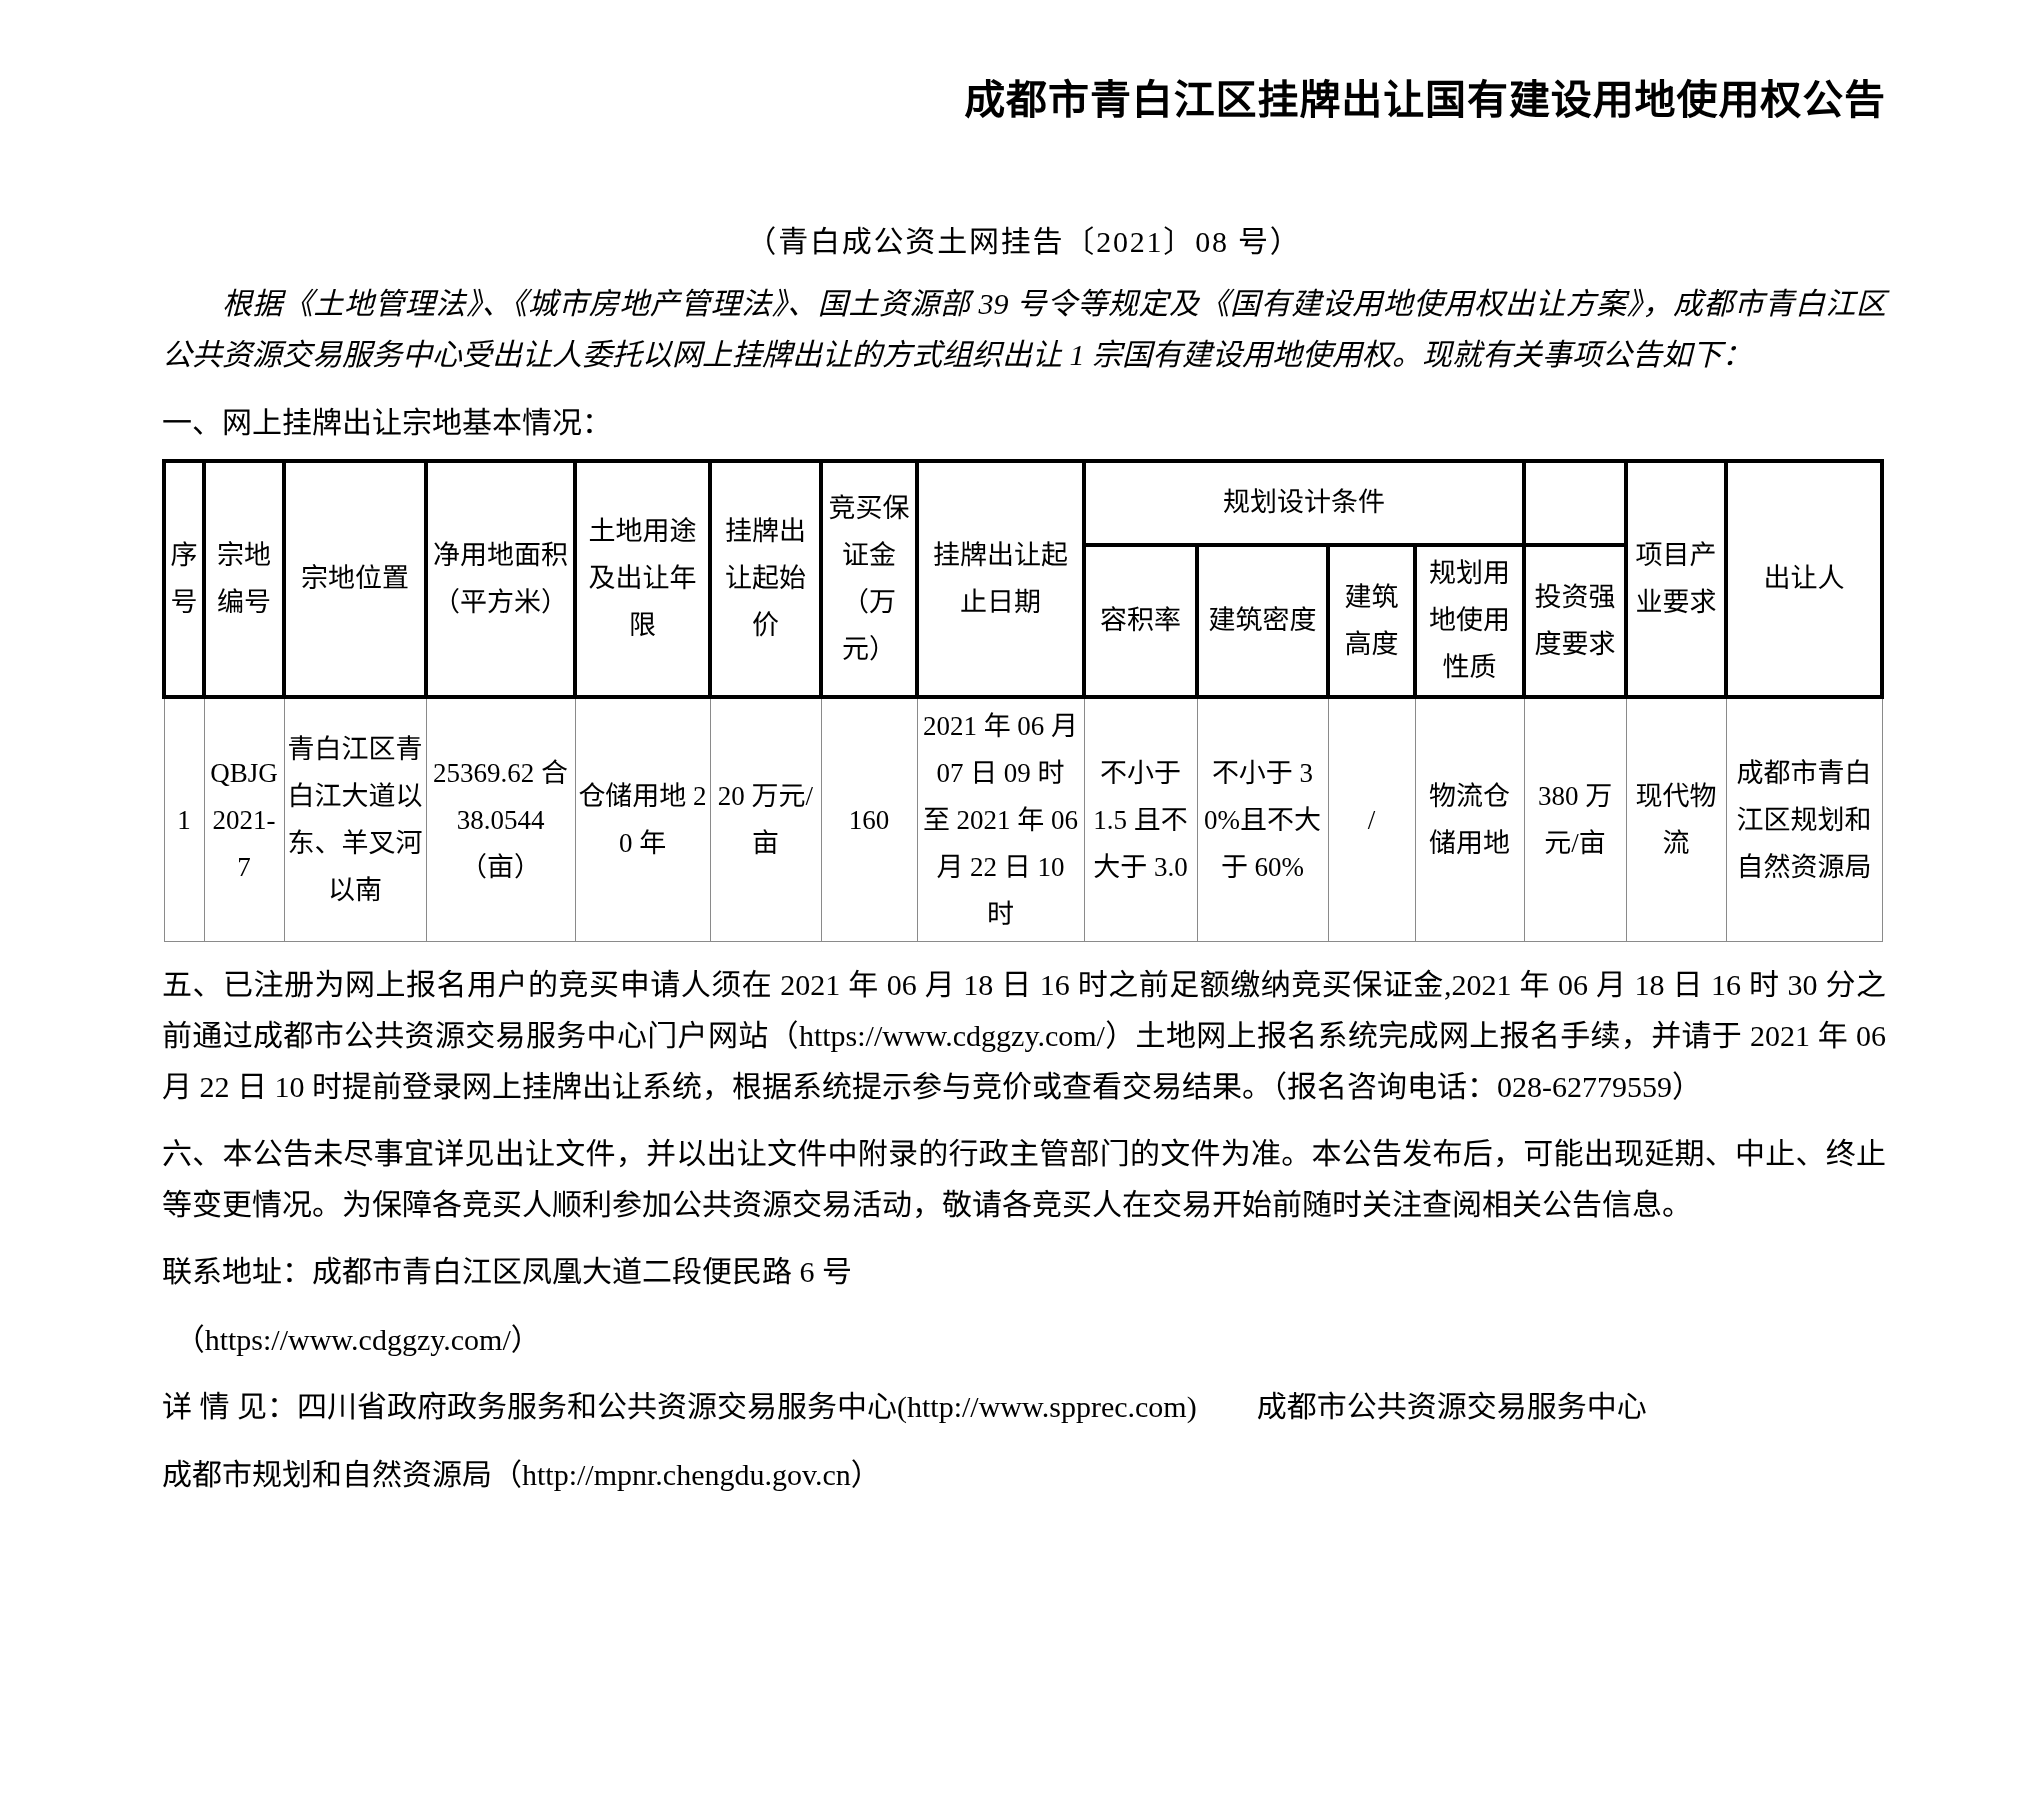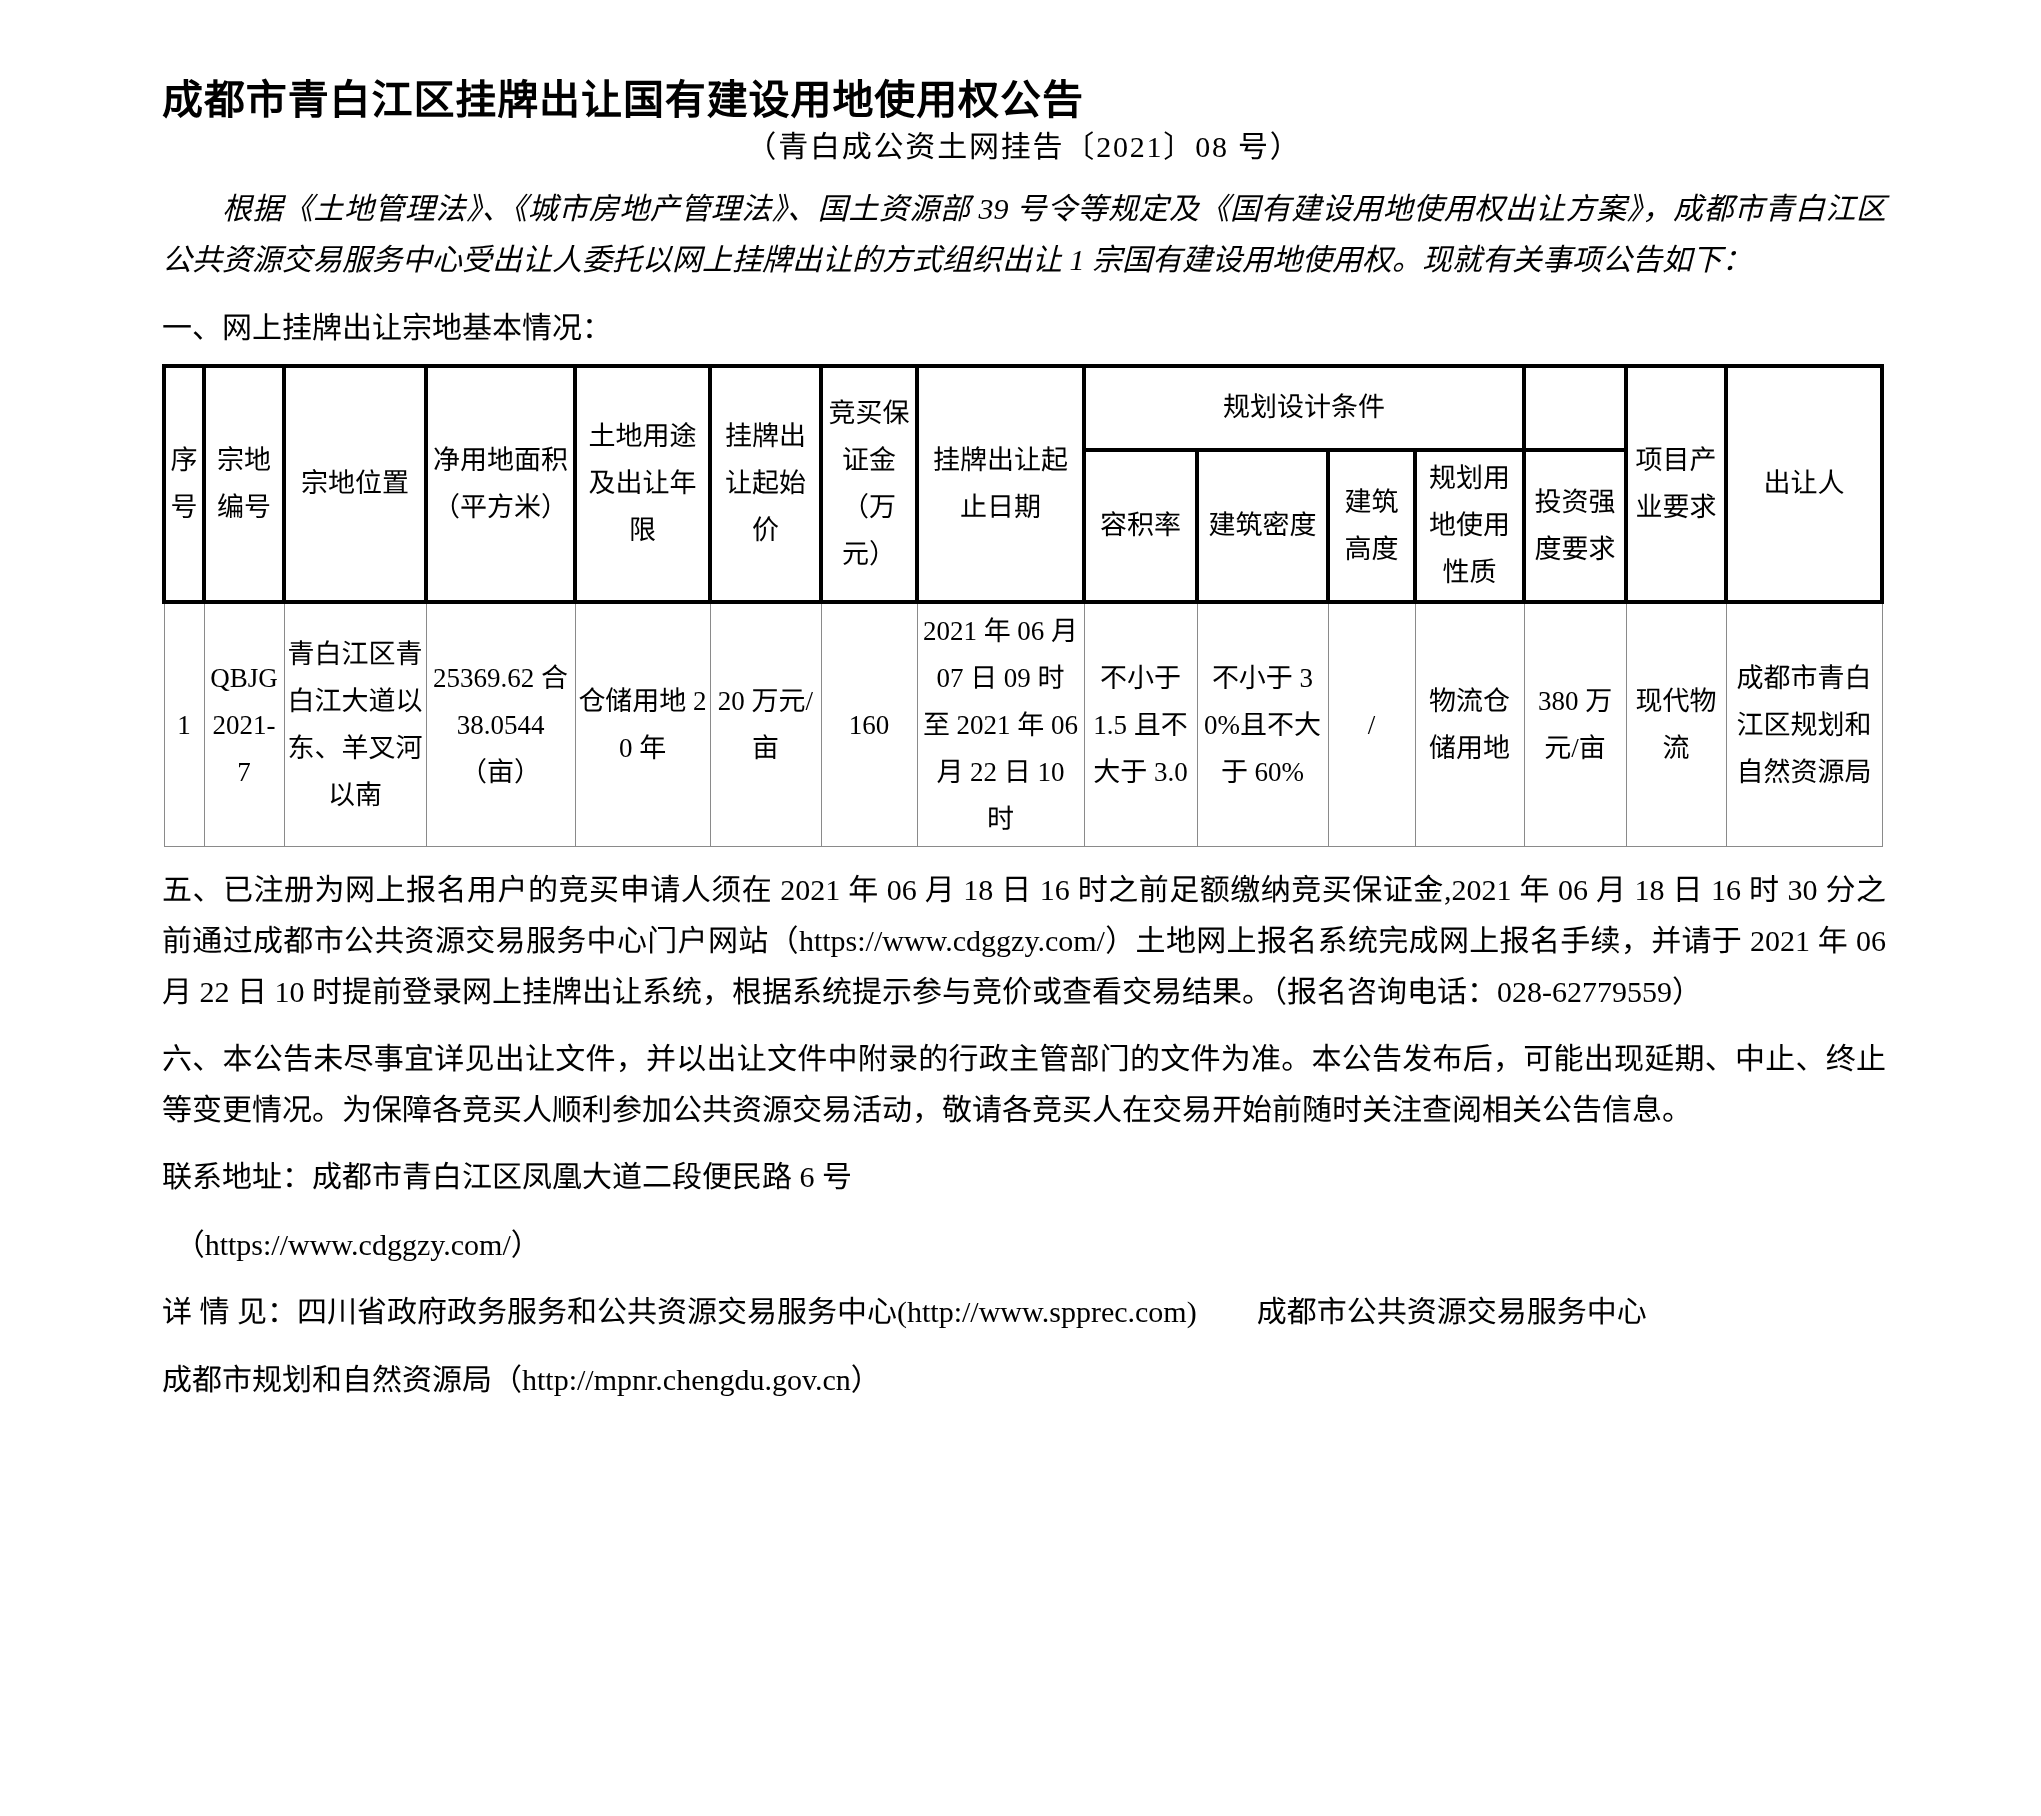--- a/index.html
+++ b/index.html
@@ -18,27 +18,28 @@
   .page {
     box-sizing: border-box;
     width: 2041px;
     min-height: 1816px;
     padding: 47px 155px 36px 162px;
   }
   .doc-title {
     font-family: "Liberation Sans", "DejaVu Sans", sans-serif;
     font-weight: 700;
     font-size: 41px;
-    text-align: left;
+    text-align: right;
     margin: 27px 0 0 0;
     line-height: 53px;
     letter-spacing: 0.9px;
   }
   .doc-number {
     text-align: center;
+    margin-top: 95px;
     font-size: 30px;
     line-height: 40px;
     letter-spacing: 1.8px;
   }
   p.body-par {
     line-height: 51px;
     margin: 16.4px 0 0 0;
     text-align: justify;
   }
   .intro { text-indent: 60px; margin-top: 35px; font-style: italic; }

